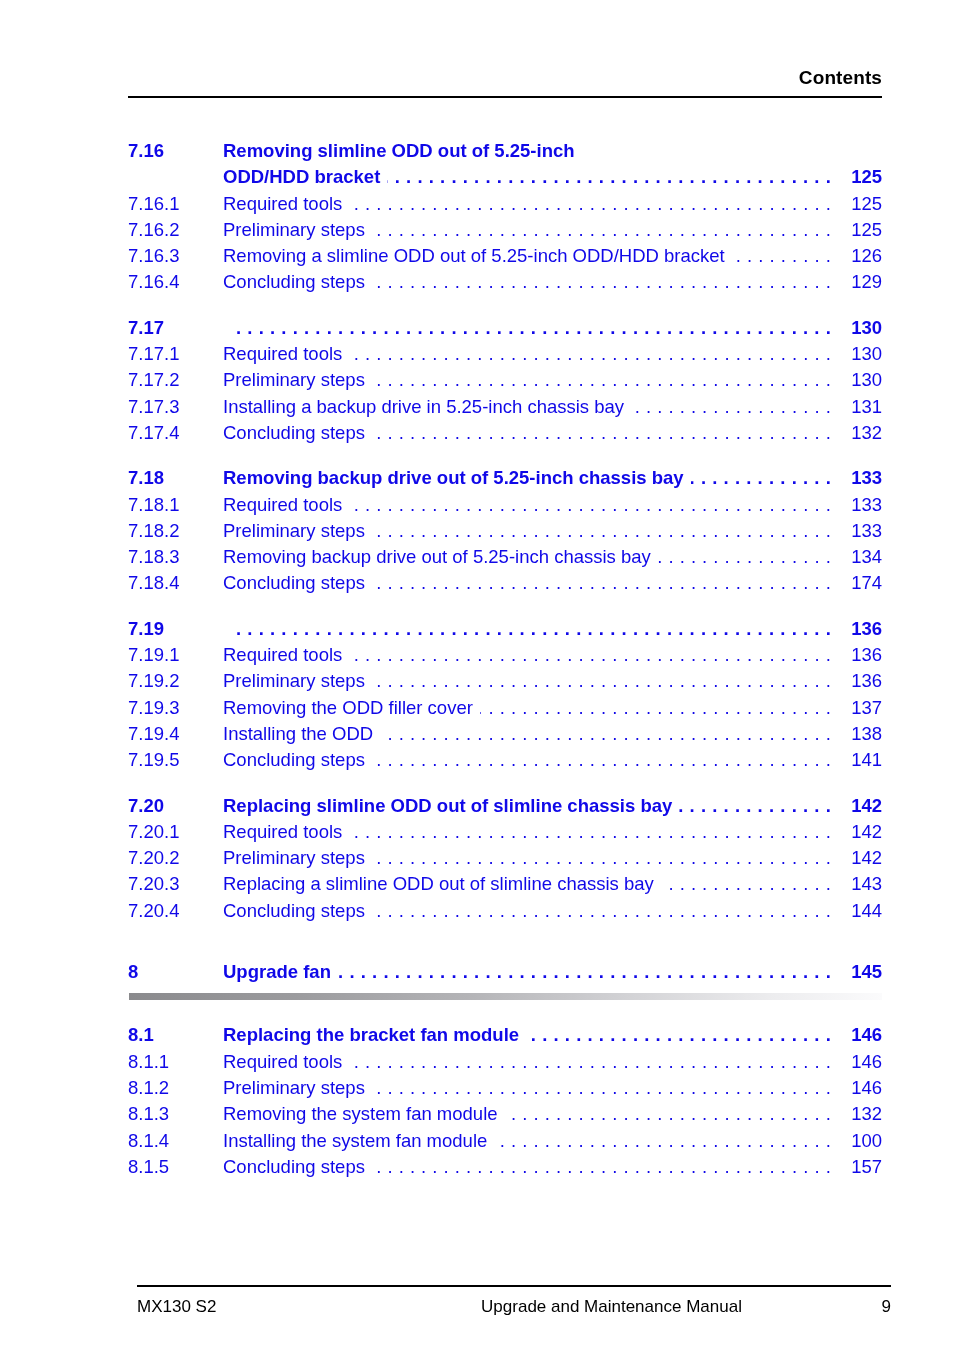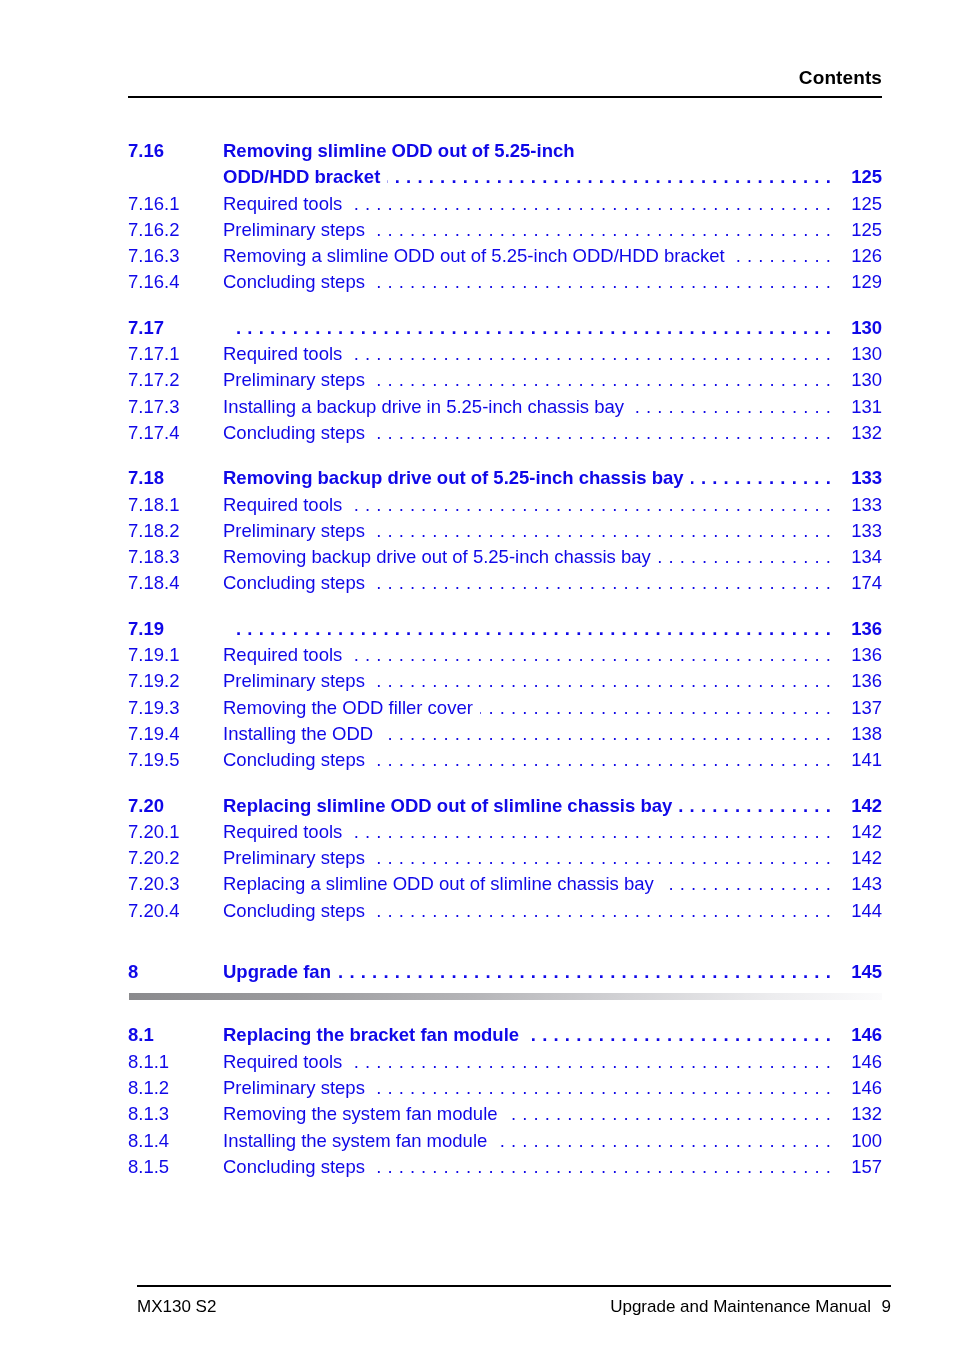--- a/index.html
+++ b/index.html
@@ -147,21 +147,21 @@
   }
   .footer-row {
     margin-top: 9px;
     display: flex;
     align-items: baseline;
     font-size: 17px;
     color: #000000;
     line-height: 22px;
   }
   .footer-left  { flex: 0 0 auto; width: 215px; text-align: left; }
-  .footer-mid   { flex: 1 1 auto; text-align: right; }
+  .footer-mid   { flex: 1 1 auto; text-align: center; }
   .footer-right { flex: 0 0 auto; text-align: right; min-width: 20px; }
 </style>
 </head>
 <body>
 
 <div class="page">
 
   <div class="header">
     <div class="header-title">Contents</div>
     <div class="header-rule"></div>

